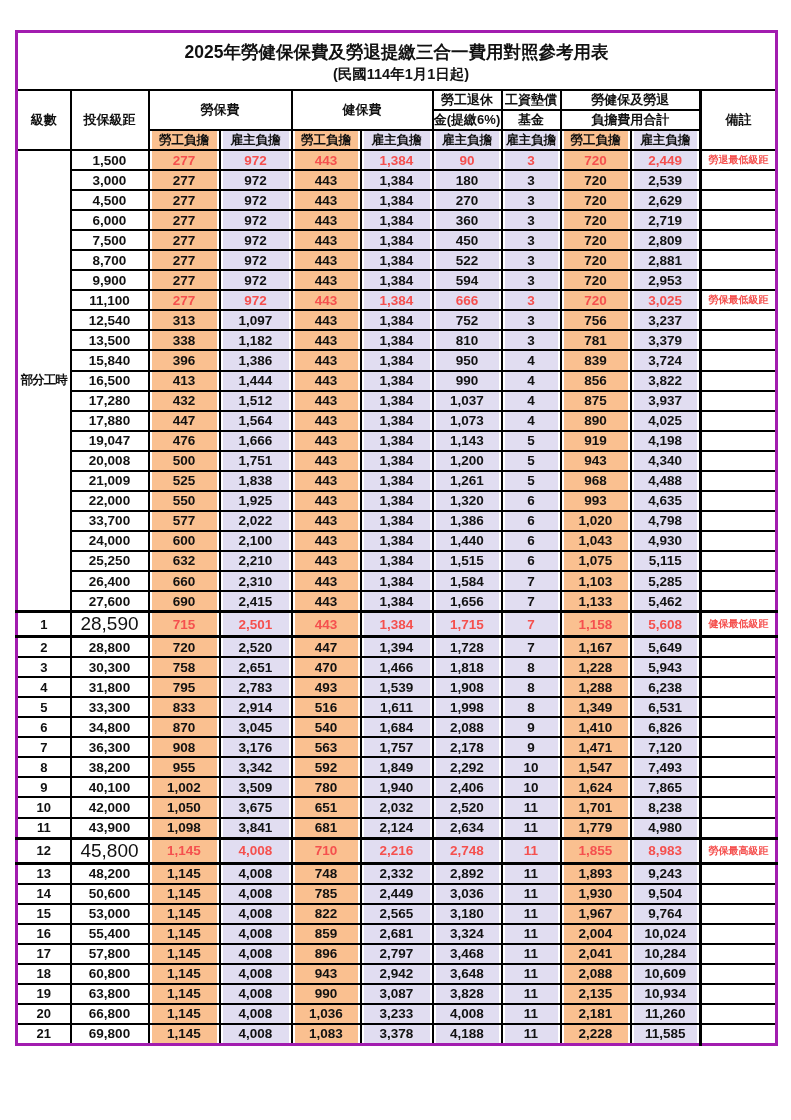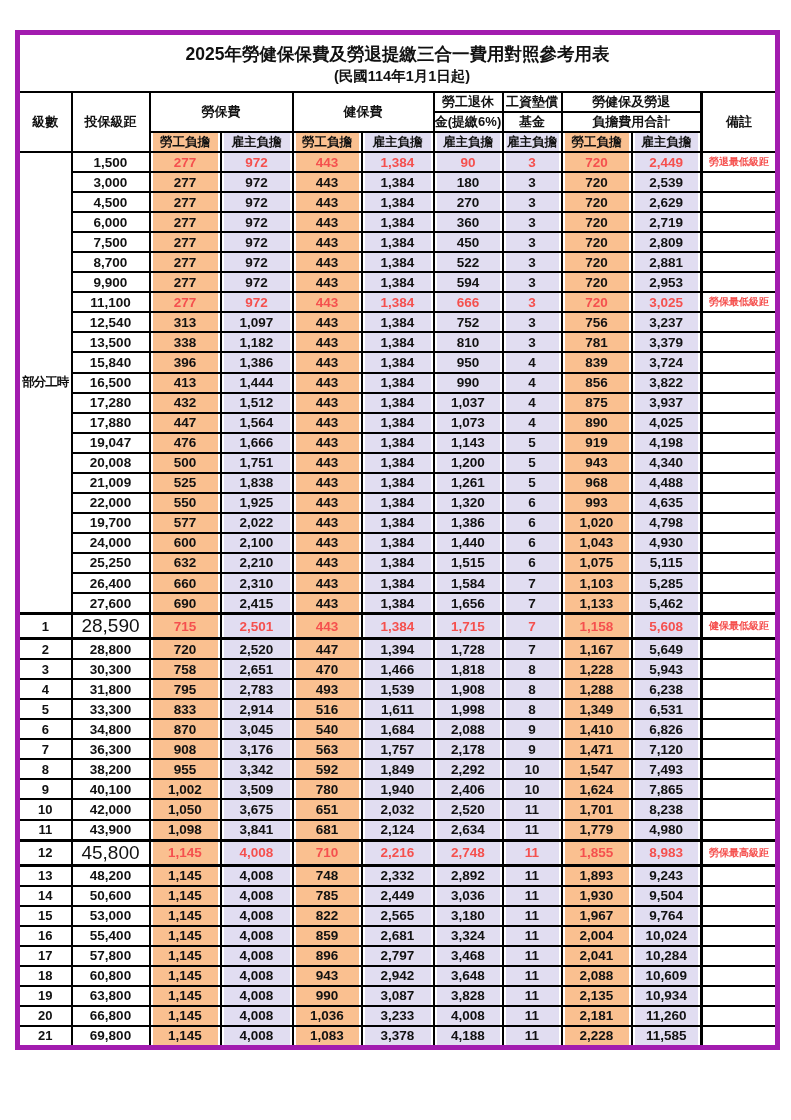--- a/index.html
+++ b/index.html
@@ -12,21 +12,21 @@
   }
   .sheet {
     position: absolute;
     left: 15px;
     top: 30px;
   }
   table {
     border-collapse: collapse;
     table-layout: fixed;
     width: 760px;
-    border: 5px solid #a21caf;
+    border: 3px solid #a21caf;
   }
   td, th {
     border: 2px solid #000;
     padding: 0;
     text-align: center;
     vertical-align: middle;
     overflow: hidden;
     white-space: nowrap;
     font-weight: 600;
     color: #111111;
@@ -318,21 +318,21 @@
           <td class="c-er">1,925</td>
           <td class="c-emp">443</td>
           <td class="c-er">1,384</td>
           <td class="c-er">1,320</td>
           <td class="c-er">6</td>
           <td class="c-emp">993</td>
           <td class="c-er">4,635</td>
           <td class="c-remark"></td>
         </tr>
         <tr>
-          <td class="c-bracket">19,700</td>
+          <td class="c-bracket">33,700</td>
           <td class="c-emp">577</td>
           <td class="c-er">2,022</td>
           <td class="c-emp">443</td>
           <td class="c-er">1,384</td>
           <td class="c-er">1,386</td>
           <td class="c-er">6</td>
           <td class="c-emp">1,020</td>
           <td class="c-er">4,798</td>
           <td class="c-remark"></td>
         </tr>

